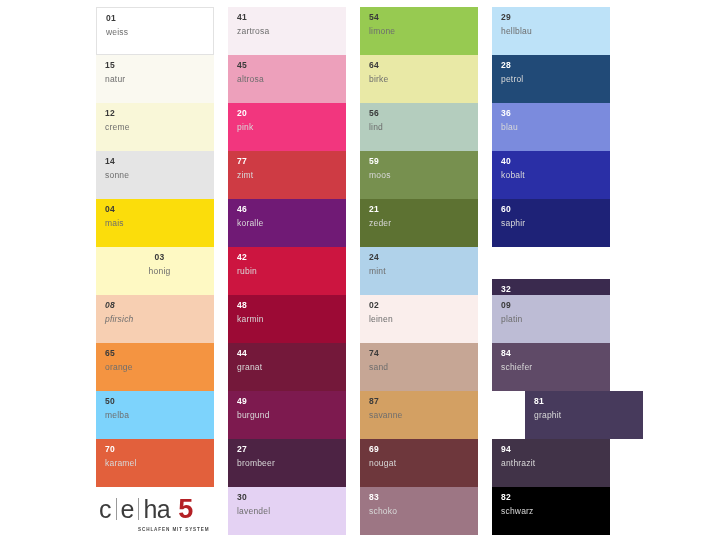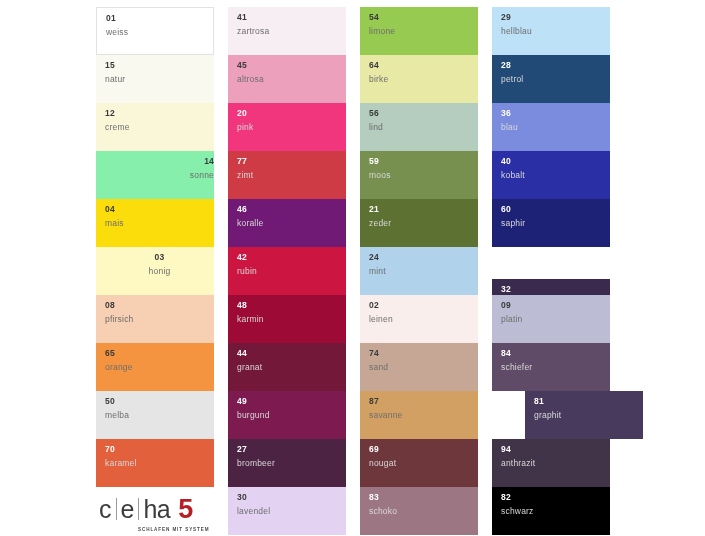--- a/index.html
+++ b/index.html
@@ -177,21 +177,21 @@
         <span class="swatch-name">pink</span>
       </div>
       <div class="swatch" style="background: rgb(180, 205, 190);">
         <span class="swatch-code">56</span>
         <span class="swatch-name">lind</span>
       </div>
       <div class="swatch text-light" style="background: rgb(123, 139, 221);">
         <span class="swatch-code">36</span>
         <span class="swatch-name">blau</span>
       </div>
-      <div class="swatch" style="background: #86efac; text-align: right;">
+      <div class="swatch" style="background: #e5e5e5;">
         <span class="swatch-code">14</span>
         <span class="swatch-name">sonne</span>
       </div>
       <div class="swatch text-light" style="background: rgb(206, 59, 68);">
         <span class="swatch-code">77</span>
         <span class="swatch-name">zimt</span>
       </div>
       <div class="swatch text-light" style="background: rgb(119, 144, 79);">
         <span class="swatch-code">59</span>
         <span class="swatch-name">moos</span>
@@ -225,21 +225,21 @@
         <span class="swatch-name">rubin</span>
       </div>
       <div class="swatch" style="background: rgb(176, 210, 234);">
         <span class="swatch-code">24</span>
         <span class="swatch-name">mint</span>
       </div>
       <div class="swatch text-light" style="background: rgb(58, 42, 78); margin-top: 32px;">
         <span class="swatch-code">32</span>
         <span class="swatch-name">marine</span>
       </div>
-      <div class="swatch" style="background: rgb(247, 207, 178);">
+      <div class="swatch" style="background: rgb(247, 207, 178); font-style: italic;">
         <span class="swatch-code">08</span>
         <span class="swatch-name">pfirsich</span>
       </div>
       <div class="swatch text-light" style="background: rgb(156, 10, 53);">
         <span class="swatch-code">48</span>
         <span class="swatch-name">karmin</span>
       </div>
       <div class="swatch" style="background: rgb(250, 238, 236);">
         <span class="swatch-code">02</span>
         <span class="swatch-name">leinen</span>
@@ -257,21 +257,21 @@
         <span class="swatch-name">granat</span>
       </div>
       <div class="swatch" style="background: rgb(198, 166, 149);">
         <span class="swatch-code">74</span>
         <span class="swatch-name">sand</span>
       </div>
       <div class="swatch text-light" style="background: rgb(95, 74, 103);">
         <span class="swatch-code">84</span>
         <span class="swatch-name">schiefer</span>
       </div>
-      <div class="swatch" style="background: #e5e5e5;">
+      <div class="swatch" style="background: #7dd3fc;">
         <span class="swatch-code">50</span>
         <span class="swatch-name">melba</span>
       </div>
       <div class="swatch text-light" style="background: rgb(125, 26, 79);">
         <span class="swatch-code">49</span>
         <span class="swatch-name">burgund</span>
       </div>
       <div class="swatch" style="background: rgb(211, 160, 99);">
         <span class="swatch-code">87</span>
         <span class="swatch-name">savanne</span>

